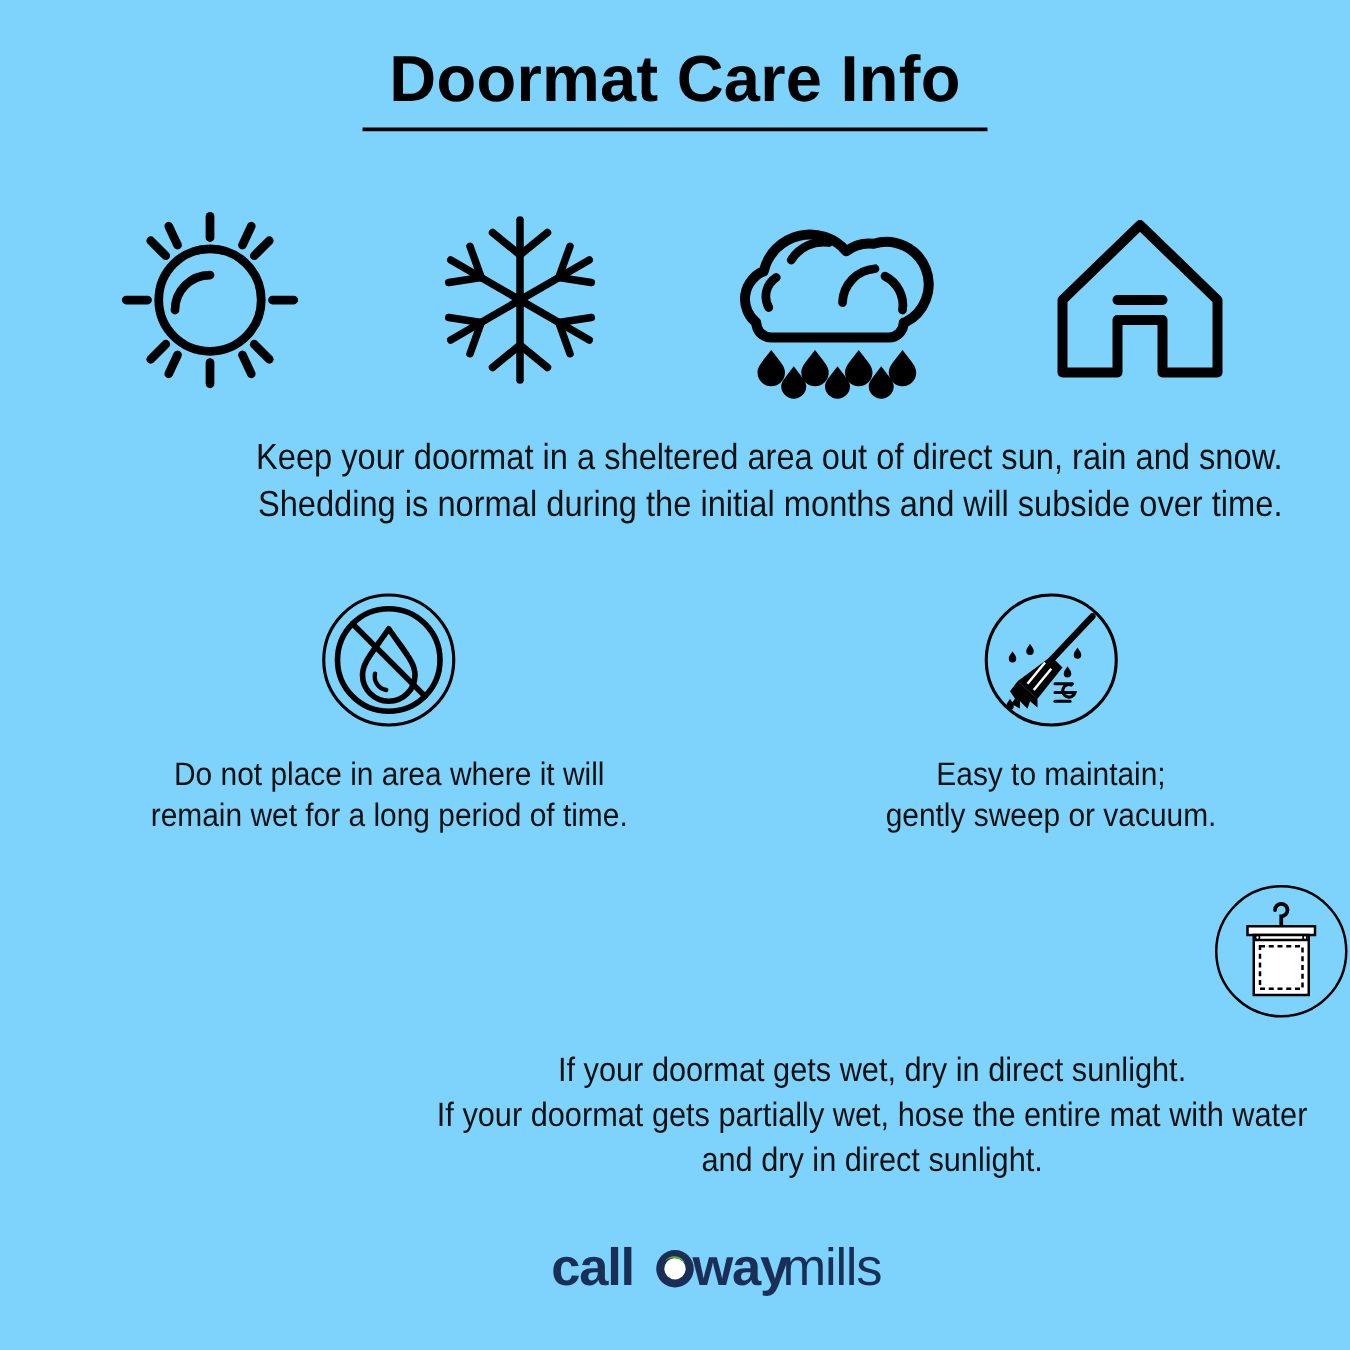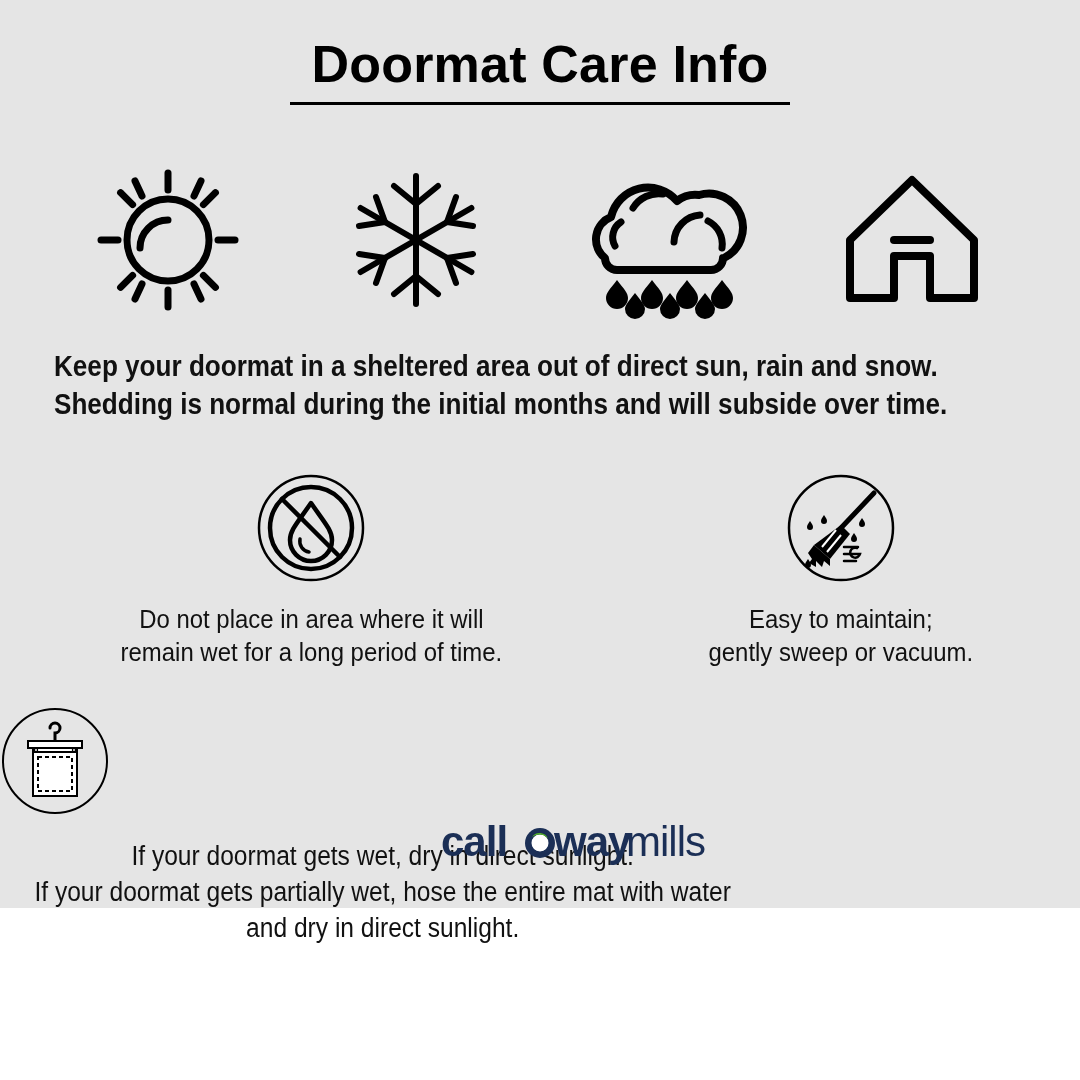--- a/index.html
+++ b/index.html
@@ -11,22 +11,22 @@
     width: 1080px;
     height: 1080px;
     font-family: "Liberation Sans", sans-serif;
     color: #000000;
     overflow: hidden;
     position: relative;
   }
   .page {
     position: relative;
     width: 1080px;
-    height: 908px;
-    background: #e5e5e5;
+    height: 1080px;
+    background: #7dd3fc;
   }
 
   
   .title-block {
     position: absolute;
     top: 34px;
     left: 0;
     width: 1080px;
     text-align: center;
   }
@@ -65,22 +65,21 @@
     align-items: center;
     justify-content: center;
   }
 
   
   .intro {
     position: absolute;
     top: 347px;
     left: 0;
     width: 1080px;
-    text-align: left;
-    font-weight: bold;
+    text-align: right;
   }
   .body-text {
     font-family: "Liberation Sans", sans-serif;
     font-size: 29px;
     line-height: 38px;
     color: #111111;
     transform: scaleX(0.90);
     transform-origin: center top;
     white-space: pre-line;
   }
@@ -121,21 +120,21 @@
   }
 
   
   .dry-block {
     position: absolute;
     top: 706px;
     left: 0;
     width: 1080px;
     display: flex;
     flex-direction: column;
-    align-items: flex-start;
+    align-items: flex-end;
   }
   .dry-caption {
     margin-top: 22px;
     text-align: center;
     font-size: 27px;
     line-height: 36px;
     color: #111111;
     transform: scaleX(0.91);
     transform-origin: center top;
     white-space: pre-line;

